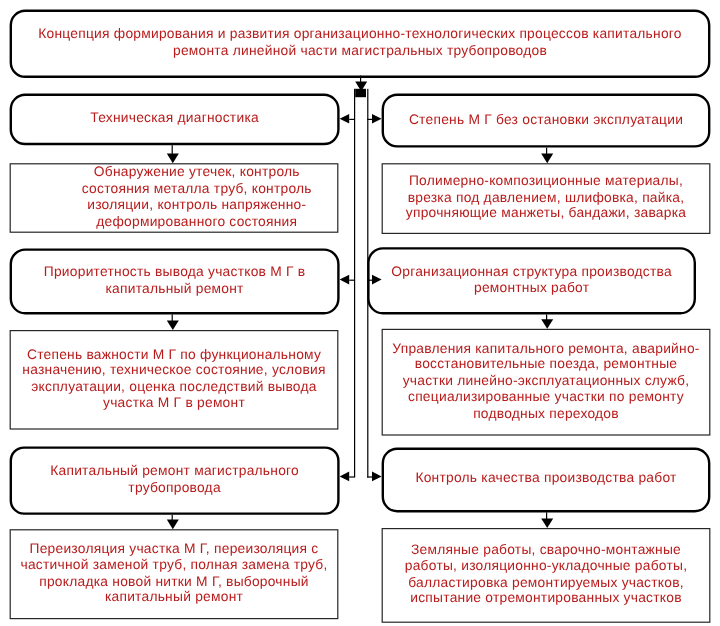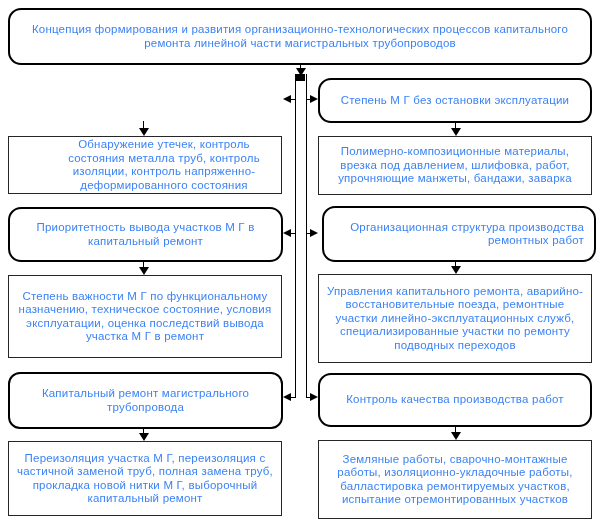--- a/index.html
+++ b/index.html
@@ -1,21 +1,21 @@
 <!DOCTYPE html>
 <html><head>
 <meta charset="utf-8">
 <style>
   html,body{margin:0;padding:0;background:#ffffff;}
   .canvas{
     position:relative;
     width:600px;height:522px;
     background:#ffffff;
     font-family:"Liberation Sans", sans-serif;
-    color:#3b82f6;
+    color:#b91c1c;
     overflow:hidden;
   }
   .box{
     position:absolute;
     box-sizing:border-box;
     display:flex;
     align-items:center;
     justify-content:center;
     text-align:center;
     font-size:11.5px;
@@ -42,34 +42,37 @@
   
   .top-box{left:8px;top:8px;width:584px;height:57px;}
   .l-h1{left:8px;top:78px;width:275px;height:43px;}
   .l-d1{left:8px;top:136px;width:274px;height:58px;padding-left:44px;}
   .l-h2{left:8px;top:207px;width:275px;height:55px;}
   .l-d2{left:8px;top:275px;width:274px;height:83px;}
   .l-h3{left:8px;top:372px;width:275px;height:57px;border-radius:12px;}
   .l-d3{left:8px;top:441px;width:274px;height:75px;}
   .r-h1{left:318px;top:78px;width:274px;height:45px;}
   .r-d1{left:318px;top:136px;width:274px;height:59px;}
-  .r-h2{left:322px;top:206px;width:274px;height:56px;text-align:right;}
+  .r-h2{left:306px;top:206px;width:274px;height:56px;}
   .r-d2{left:318px;top:274px;width:274px;height:89px;}
   .r-h3{left:318px;top:373px;width:274px;height:54px;}
   .r-d3{left:318px;top:440px;width:274px;height:79px;}
 </style>
 </head>
 <body>
 
 <div class="canvas">
 
   <div class="box rounded top-box">
     <span>Концепция формирования и развития организационно-технологических процессов капитального ремонта линейной части магистральных трубопроводов</span>
   </div>
 
+  <div class="box rounded l-h1">
+    <span>Техническая диагностика</span>
+  </div>
   <div class="box plain l-d1">
     <span>Обнаружение утечек, контроль состояния металла труб, контроль изоляции, контроль напряженно-деформированного состояния</span>
   </div>
 
   <div class="box rounded l-h2">
     <span>Приоритетность вывода участков М Г в капитальный ремонт</span>
   </div>
   <div class="box plain l-d2">
     <span>Степень важности М Г по функциональному назначению, техническое состояние, условия эксплуатации, оценка последствий вывода участка М Г в ремонт</span>
   </div>
@@ -78,21 +81,21 @@
     <span>Капитальный ремонт магистрального трубопровода</span>
   </div>
   <div class="box plain l-d3">
     <span>Переизоляция участка М Г, переизоляция с частичной заменой труб, полная замена труб, прокладка новой нитки М Г, выборочный капитальный ремонт</span>
   </div>
 
   <div class="box rounded r-h1">
     <span>Степень М Г без остановки эксплуатации</span>
   </div>
   <div class="box plain r-d1">
-    <span>Полимерно-композиционные материалы, врезка под давлением, шлифовка, работ, упрочняющие манжеты, бандажи, заварка</span>
+    <span>Полимерно-композиционные материалы, врезка под давлением, шлифовка, пайка, упрочняющие манжеты, бандажи, заварка</span>
   </div>
 
   <div class="box rounded r-h2">
     <span>Организационная структура производства ремонтных работ</span>
   </div>
   <div class="box plain r-d2">
     <span>Управления капитального ремонта, аварийно-восстановительные поезда, ремонтные участки линейно-эксплуатационных служб, специализированные участки по ремонту подводных переходов</span>
   </div>
 
   <div class="box rounded r-h3">

